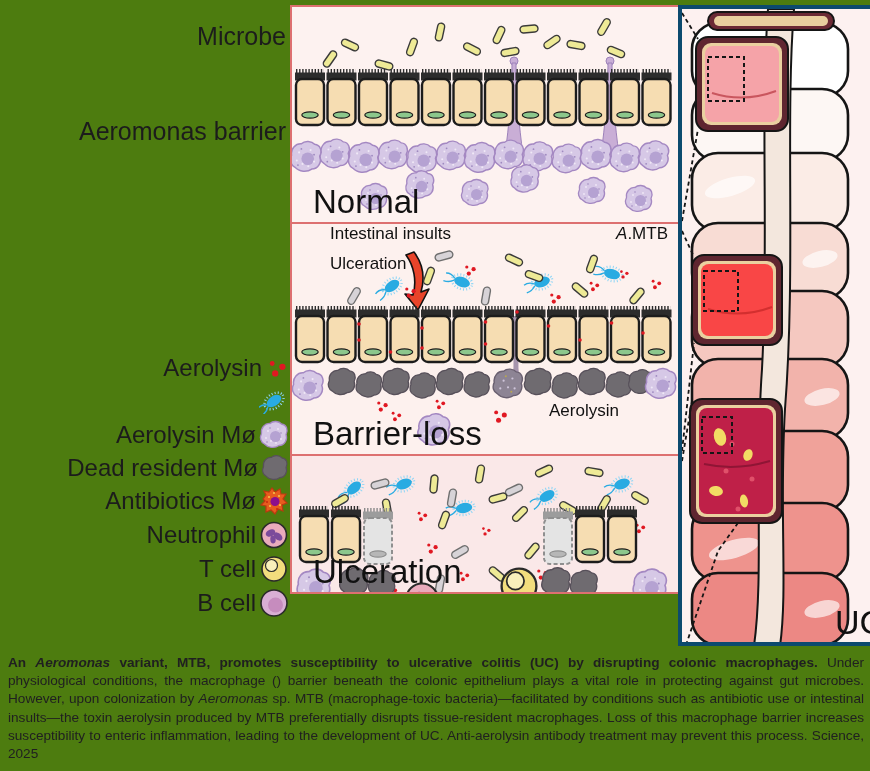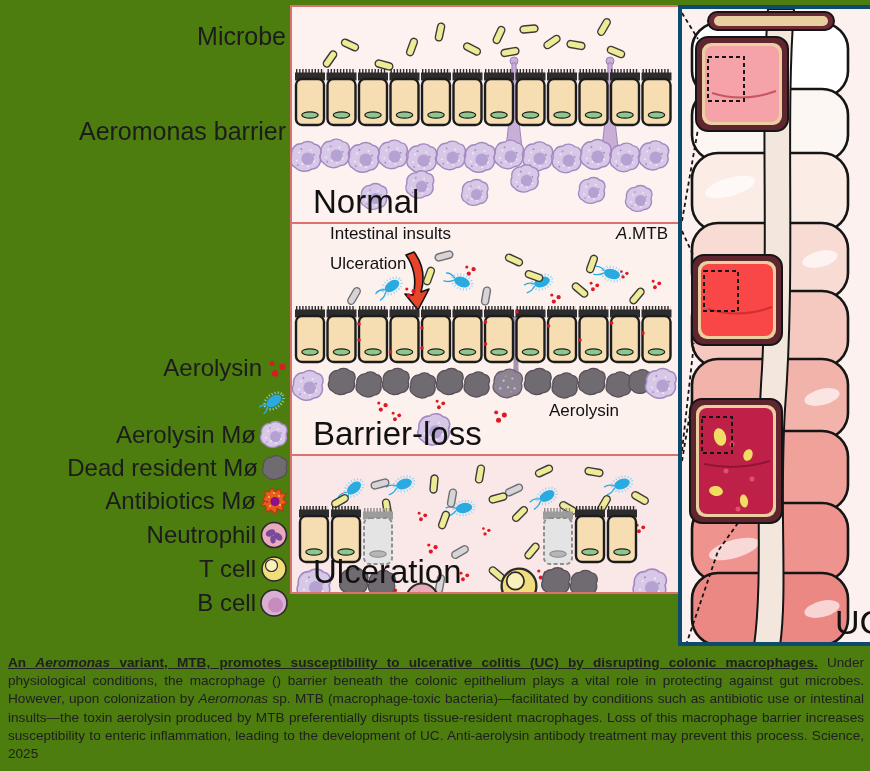--- a/index.html
+++ b/index.html
@@ -22,21 +22,21 @@
   .panel svg.scene { position:absolute; left:0; top:0; }
   .panel-title { position:absolute; left:7px; bottom:2px; font-size:33px; line-height:1.05; color:#111;margin-left:14px; }
   .annot { position:absolute; font-size:17px; line-height:1.1; color:#111; white-space:nowrap;margin-left:32px; }
 
   
   .panel-colon { position:absolute; left:678px; top:5px; width:216px; height:641px; border:4px solid #0c4a6e; background:#fdf1f0; overflow:hidden; }
   .uc-label { position:absolute; right:6px; bottom:0px; font-size:34px; color:#111; }
 
   
   .caption { position:absolute; left:8px; top:654px; width:856px; font-size:13.6px; line-height:18.2px; text-align:justify; color:#202020; }
-  .caption b { font-weight:bold;text-decoration:underline; }
+  .caption b { font-weight:bold; }
 </style>
 </head>
 <body>
 
 <svg width="0" height="0" style="position:absolute" aria-hidden="true">
   <defs>
     <g id="def-rod">
       <rect x="-9" y="-3.5" width="18" height="7" rx="3.5" fill="#eeea96" stroke="#3a3a3a" stroke-width="1.4"></rect>
     </g>
     <g id="def-grod">

